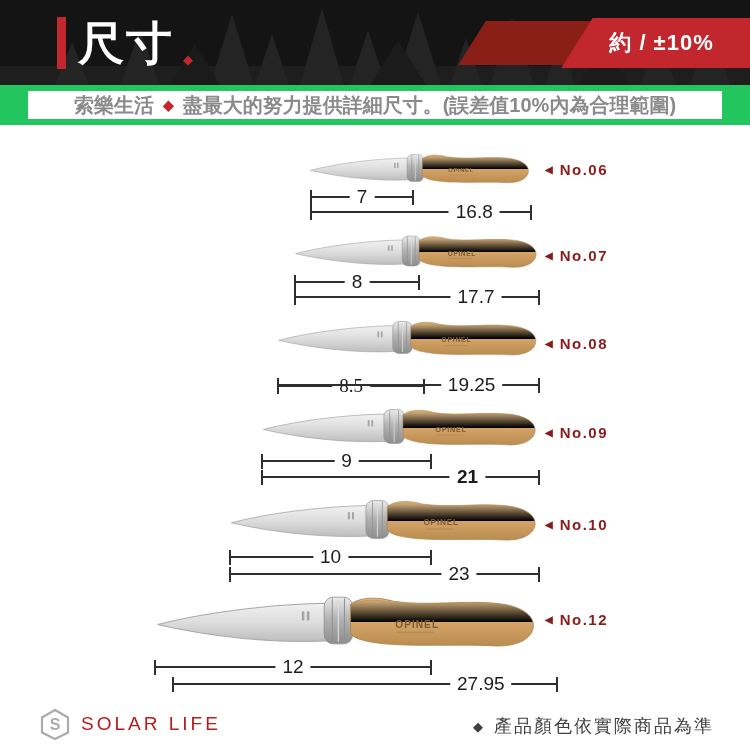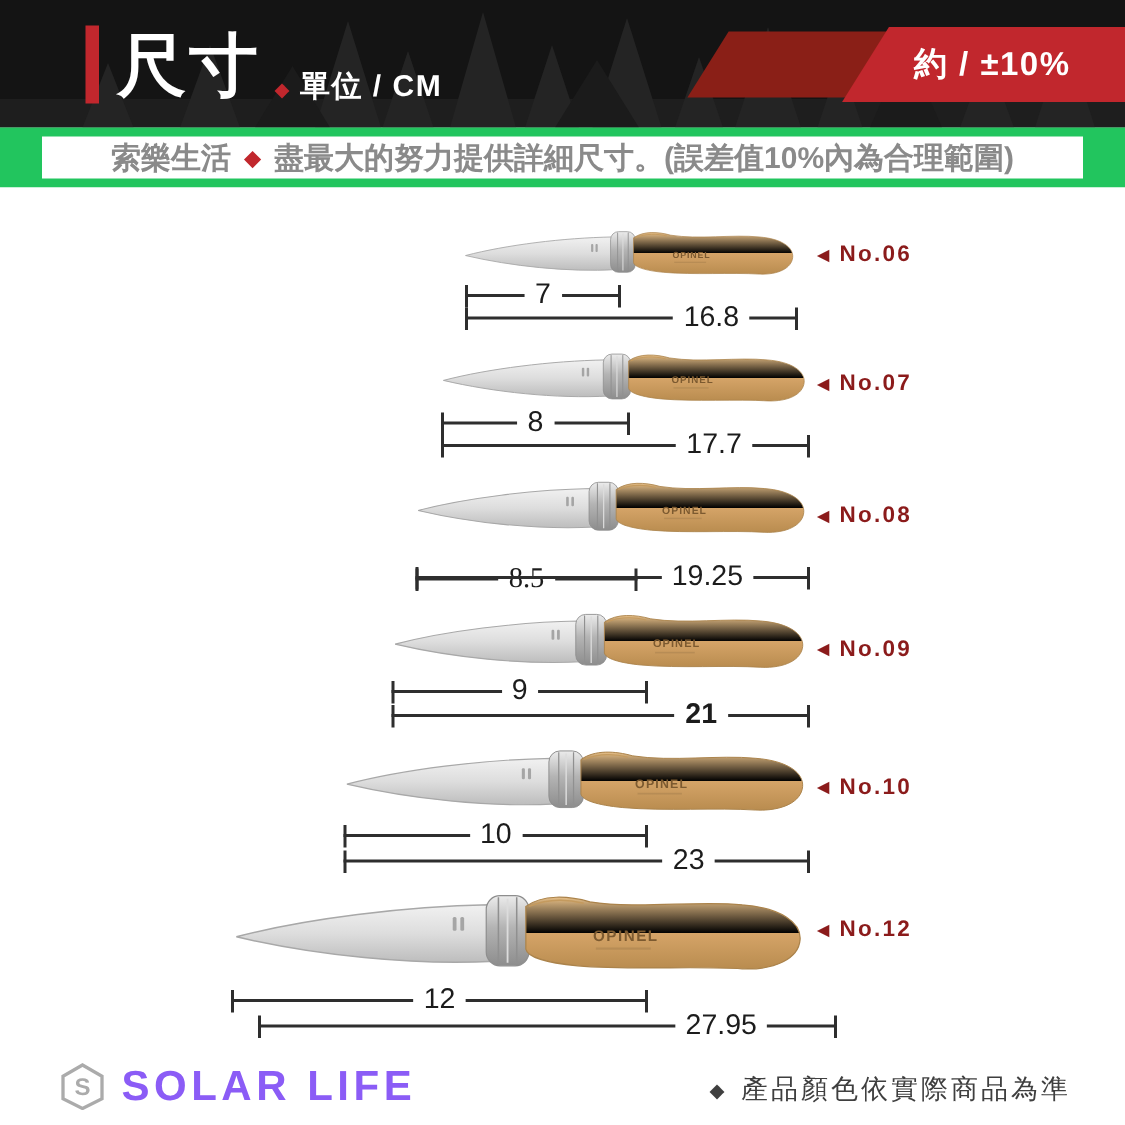--- a/index.html
+++ b/index.html
@@ -60,21 +60,21 @@
   .t6{left:172px;top:558px;width:386px;}
 
   .no-label{position:absolute;left:545px;display:flex;align-items:center;gap:7px;
             color:#8b1b1b;font-weight:bold;font-size:15px;letter-spacing:1.5px;}
   .no-label .tri{font-size:10px;letter-spacing:0;}
   .n1{top:36px;} .n2{top:122px;} .n3{top:210px;} .n4{top:299px;} .n5{top:391px;} .n6{top:486px;}
 
   
   .footer{position:absolute;left:0;top:700px;width:750px;height:50px;background:#fff;}
   .logo-wrap{position:absolute;left:40px;top:8px;display:flex;align-items:center;gap:11px;}
-  .logo-text{font-size:28px;letter-spacing:3px;color:#8b5cf6;font-weight:700;}
+  .logo-text{font-size:19px;letter-spacing:3px;color:#b91c1c;font-weight:400;}
   .note{position:absolute;right:36px;top:14px;display:flex;align-items:center;gap:9px;
         color:#3f3f3f;font-size:18px;letter-spacing:2px;}
   .note .note-diamond{font-size:13px;}
 </style>
 </head>
 <body>
 
 <div class="page">
 
   <svg width="0" height="0" style="position:absolute" aria-hidden="true">
@@ -135,21 +135,20 @@
         <polygon points="580,85 604,30 628,85"></polygon>
       </g>
     </svg>
     <div class="ribbon-back"></div>
     <div class="ribbon"></div>
     <div class="ribbon-label">約 / ±10%</div>
     <div class="title-row">
       <div class="red-bar"></div>
       <div class="main-title">尺寸</div>
       <div class="title-diamond">◆</div>
-      <div class="unit-label">單位 / CM</div>
     </div>
   </div>
 
   <div class="subtitle-band">
     <div class="subtitle-box">
       <span>索樂生活</span>
       <span class="sub-diamond">◆</span>
       <span>盡最大的努力提供詳細尺寸。(誤差值10%內為合理範圍)</span>
     </div>
   </div>

